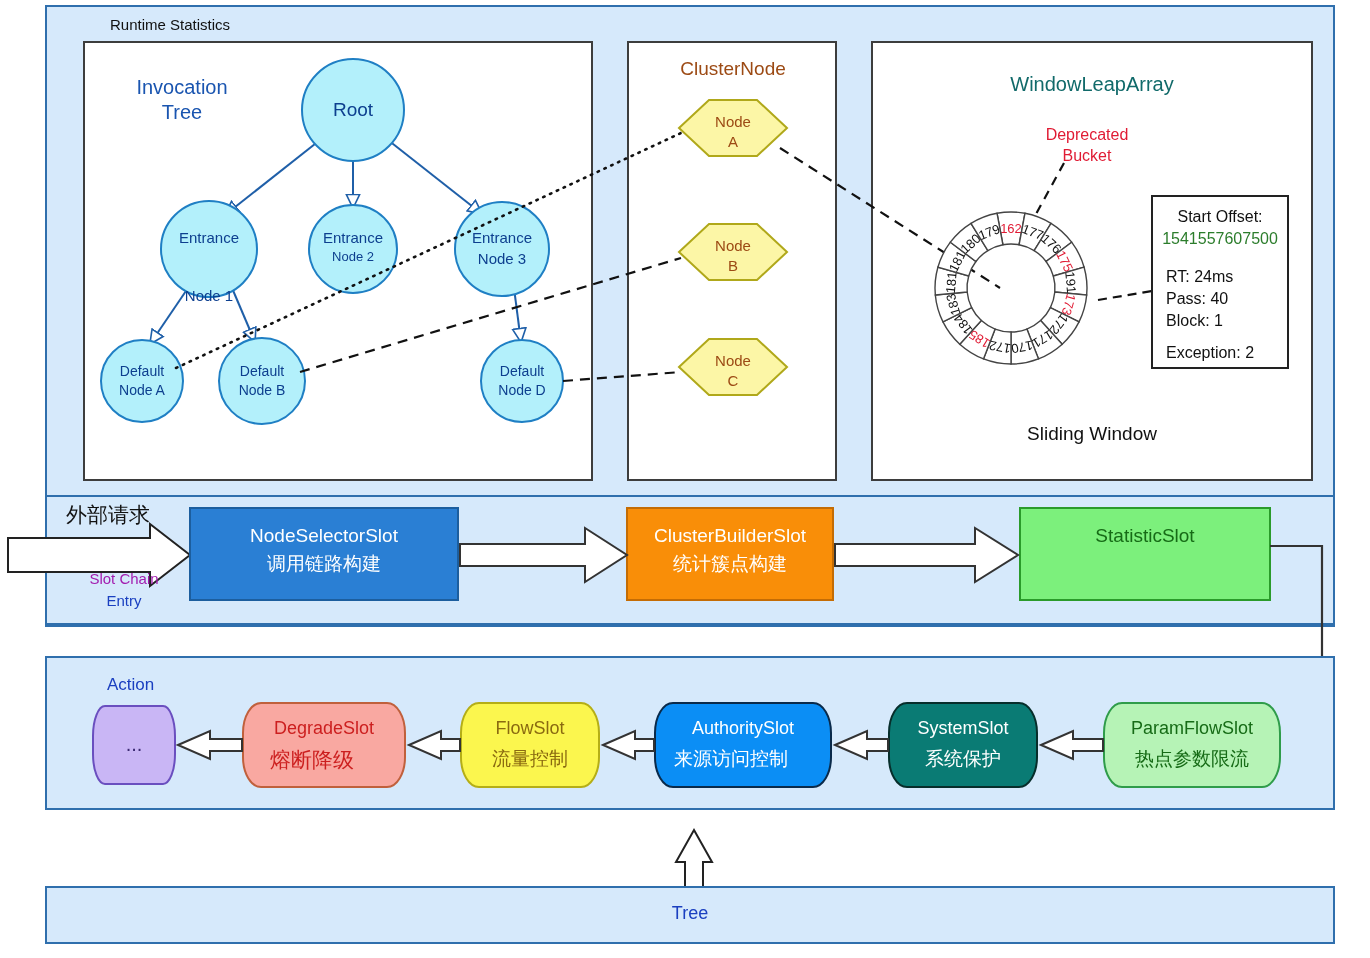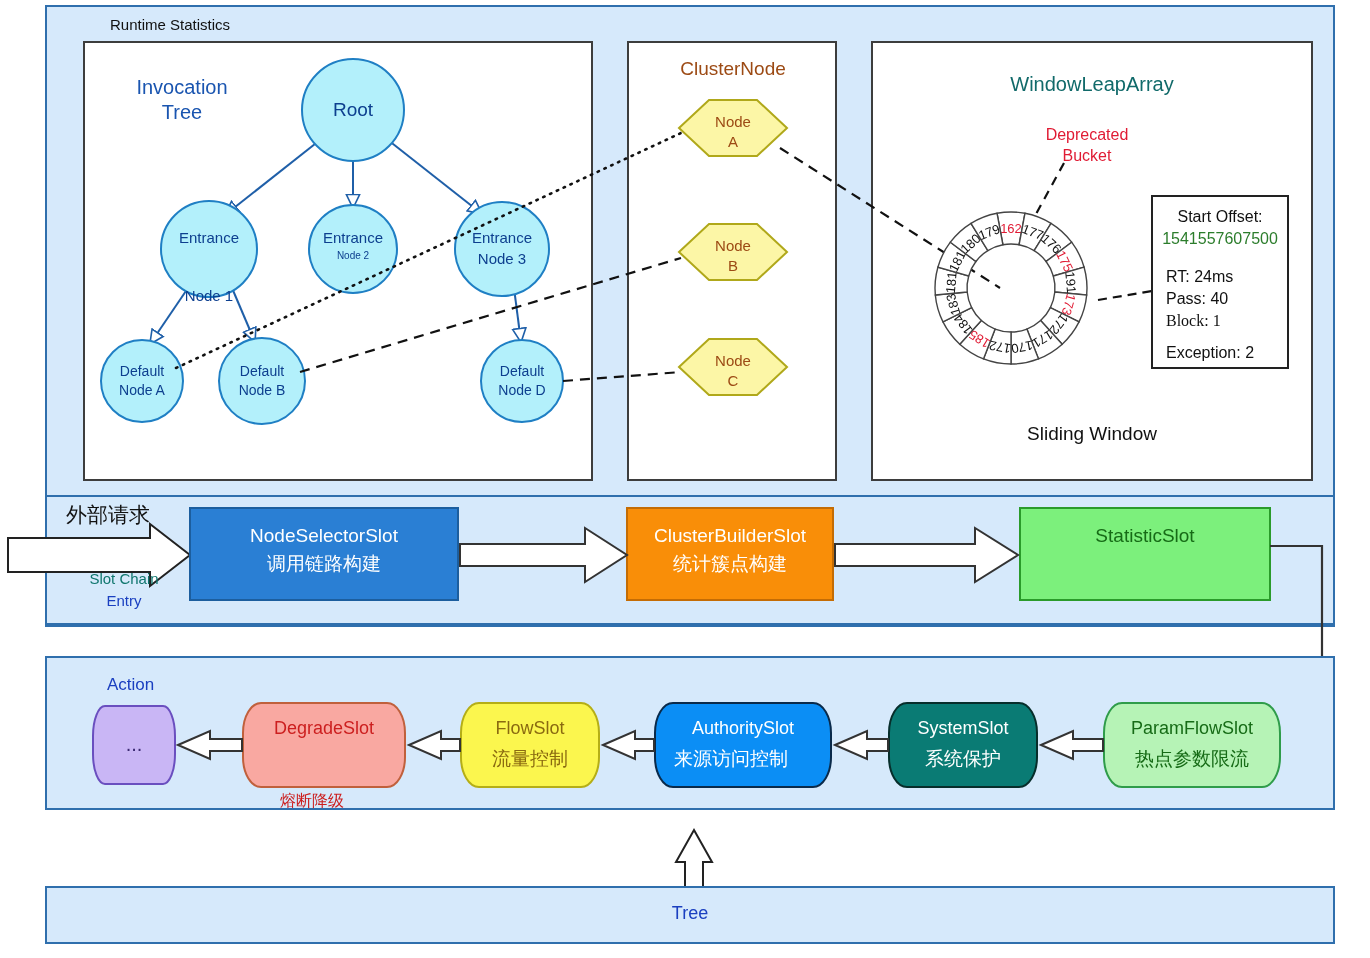--- a/index.html
+++ b/index.html
@@ -144,21 +144,21 @@
 
   <div class="txt ctr" style="left:122px;top:76px;width:120px;font-size:20px;color:#1a55b0;">Invocation</div>
   <div class="txt ctr" style="left:122px;top:101px;width:120px;font-size:20px;color:#1a55b0;">Tree</div>
 
   <div class="txt ctr" style="left:303px;top:99px;width:100px;font-size:19px;color:#0d3f8f;">Root</div>
 
   <div class="txt ctr" style="left:159px;top:229px;width:100px;font-size:15px;color:#0d3f8f;">Entrance</div>
   <div class="txt ctr" style="left:159px;top:250px;width:100px;font-size:15px;color:#0d3f8f;margin-top:37px;">Node 1</div>
 
   <div class="txt ctr" style="left:303px;top:229px;width:100px;font-size:15px;color:#0d3f8f;">Entrance</div>
-  <div class="txt ctr" style="left:303px;top:250px;width:100px;font-size:10px;color:#0d3f8f;">Node 2</div>
+  <div class="txt ctr" style="left:303px;top:250px;width:100px;font-size:13px;color:#0d3f8f;">Node 2</div>
 
   <div class="txt ctr" style="left:452px;top:229px;width:100px;font-size:15px;color:#0d3f8f;">Entrance</div>
   <div class="txt ctr" style="left:452px;top:250px;width:100px;font-size:15px;color:#0d3f8f;">Node 3</div>
 
   <div class="txt ctr" style="left:97px;top:363px;width:90px;font-size:14px;color:#0d3f8f;">Default</div>
   <div class="txt ctr" style="left:97px;top:382px;width:90px;font-size:14px;color:#0d3f8f;">Node A</div>
 
   <div class="txt ctr" style="left:217px;top:363px;width:90px;font-size:14px;color:#0d3f8f;">Default</div>
   <div class="txt ctr" style="left:217px;top:382px;width:90px;font-size:14px;color:#0d3f8f;">Node B</div>
 
@@ -180,41 +180,41 @@
 
   <div class="txt ctr" style="left:1012px;top:126px;width:150px;font-size:16px;color:#e01b34;">Deprecated</div>
   <div class="txt ctr" style="left:1012px;top:147px;width:150px;font-size:16px;color:#e01b34;">Bucket</div>
 
   <div class="txt ctr" style="left:962px;top:423px;width:260px;font-size:19px;color:#111;">Sliding Window</div>
 
   <div class="txt ctr" style="left:1152px;top:208px;width:136px;font-size:16px;color:#111;">Start Offset:</div>
   <div class="txt ctr" style="left:1150px;top:230px;width:140px;font-size:16px;color:#2c7d2c;">1541557607500</div>
   <div class="txt" style="left:1166px;top:268px;font-size:16px;color:#111;">RT: 24ms</div>
   <div class="txt" style="left:1166px;top:290px;font-size:16px;color:#111;">Pass: 40</div>
-  <div class="txt" style="left:1166px;top:312px;font-size:16px;color:#111;font-family:Liberation Serif, serif;">Block: 1</div>
+  <div class="txt" style="left:1166px;top:312px;font-size:16px;color:#111;">Block: 1</div>
   <div class="txt" style="left:1166px;top:344px;font-size:16px;color:#111;">Exception: 2</div>
 
   <div class="txt" style="left:66px;top:503px;font-size:21px;color:#111;font-family:'DejaVu Sans',sans-serif;">外部请求</div>
-  <div class="txt ctr" style="left:62px;top:570px;width:124px;font-size:15px;color:#0f766e;">Slot Chain</div>
+  <div class="txt ctr" style="left:62px;top:570px;width:124px;font-size:15px;color:#a21caf;">Slot Chain</div>
   <div class="txt ctr" style="left:62px;top:592px;width:124px;font-size:15px;color:#1a3fc0;">Entry</div>
 
   <div class="txt ctr" style="left:190px;top:553px;width:268px;font-size:19px;color:#ffffff;font-family:'DejaVu Sans',sans-serif;">调用链路构建</div>
   <div class="txt ctr" style="left:190px;top:525px;width:268px;font-size:19px;color:#ffffff;">NodeSelectorSlot</div>
 
   <div class="txt ctr" style="left:627px;top:525px;width:206px;font-size:19px;color:#ffffff;">ClusterBuilderSlot</div>
   <div class="txt ctr" style="left:627px;top:553px;width:206px;font-size:19px;color:#ffffff;font-family:'DejaVu Sans',sans-serif;">统计簇点构建</div>
 
   <div class="txt ctr" style="left:1020px;top:525px;width:250px;font-size:19px;color:#166b16;">StatisticSlot</div>
 
   <div class="txt" style="left:107px;top:675px;font-size:17px;color:#1a3fc0;">Action</div>
 
   <div class="txt ctr" style="left:93px;top:733px;width:82px;font-size:20px;color:#3b2a72;">...</div>
 
   <div class="txt ctr" style="left:243px;top:718px;width:162px;font-size:18px;color:#cc1f1f;">DegradeSlot</div>
-  <div class="txt ctr" style="left:243px;top:792px;width:138px;font-size:16px;color:#cc1f1f;font-family:'DejaVu Sans',sans-serif;">熔断降级</div>
+  <div class="txt ctr" style="left:243px;top:748px;width:138px;font-size:21px;color:#cc1f1f;font-family:'DejaVu Sans',sans-serif;">熔断降级</div>
 
   <div class="txt ctr" style="left:461px;top:718px;width:138px;font-size:18px;color:#8a6a10;">FlowSlot</div>
   <div class="txt ctr" style="left:461px;top:748px;width:138px;font-size:19px;color:#8a6a10;font-family:'DejaVu Sans',sans-serif;">流量控制</div>
 
   <div class="txt ctr" style="left:655px;top:718px;width:176px;font-size:18px;color:#ffffff;">AuthoritySlot</div>
   <div class="txt ctr" style="left:655px;top:748px;width:152px;font-size:19px;color:#ffffff;font-family:'DejaVu Sans',sans-serif;">来源访问控制</div>
 
   <div class="txt ctr" style="left:889px;top:718px;width:148px;font-size:18px;color:#ffffff;">SystemSlot</div>
   <div class="txt ctr" style="left:889px;top:748px;width:148px;font-size:19px;color:#ffffff;font-family:'DejaVu Sans',sans-serif;">系统保护</div>
 

